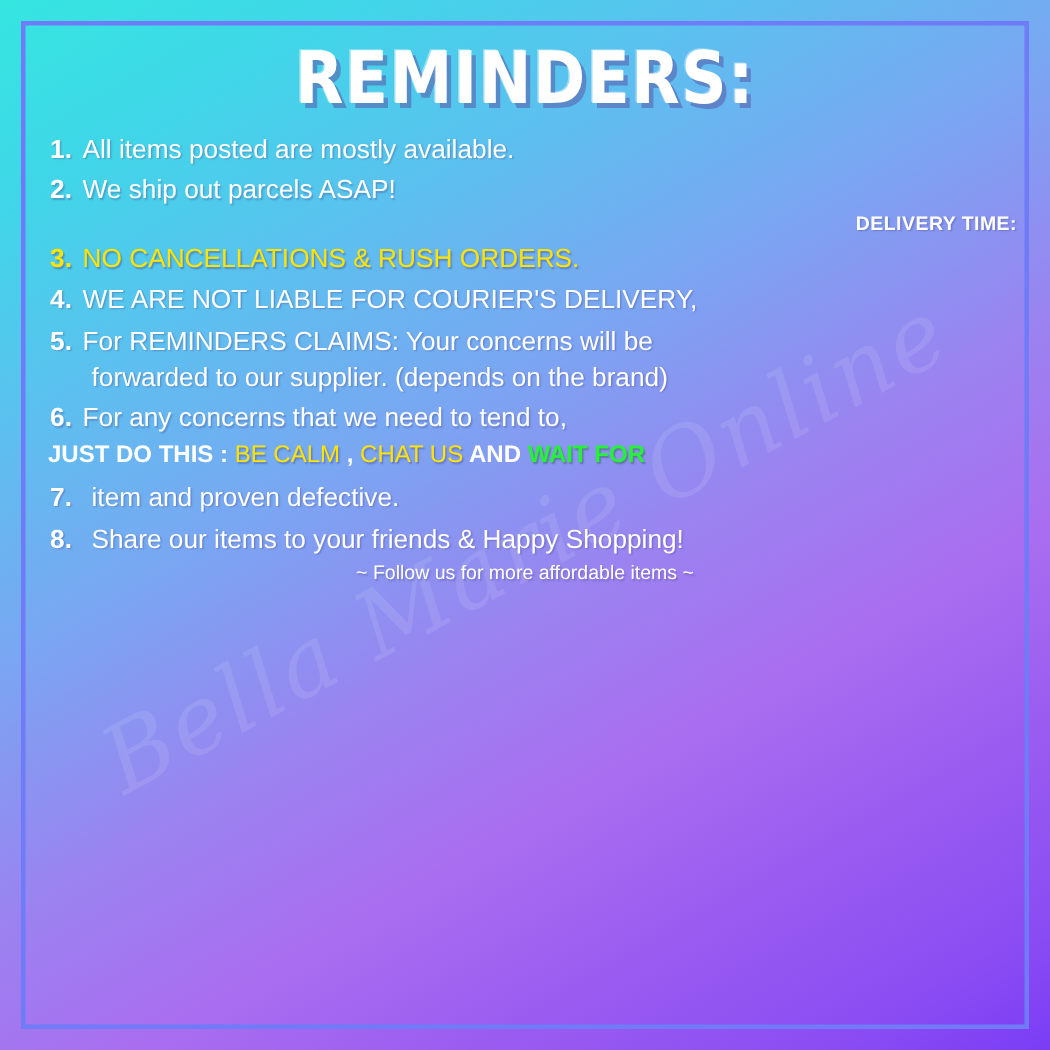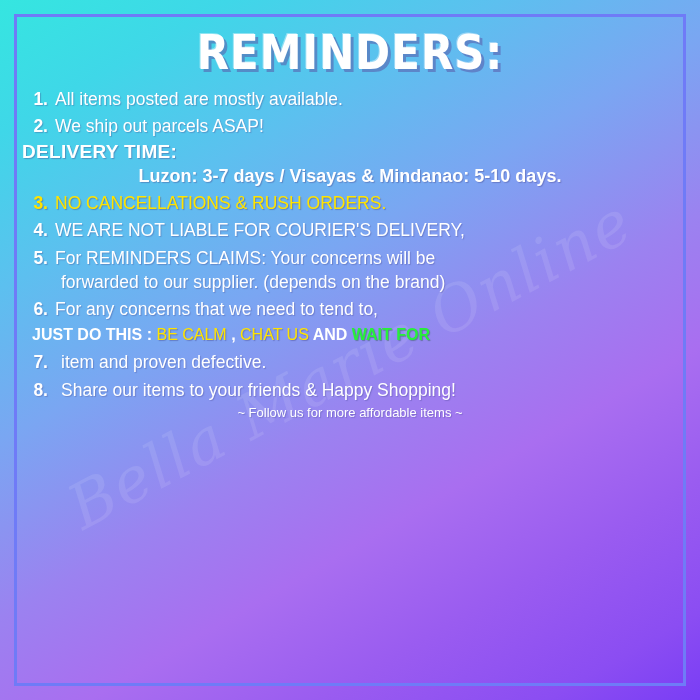--- a/index.html
+++ b/index.html
@@ -113,23 +113,23 @@
     text-shadow: 1px 1px 1px rgba(40,90,60,0.45);
   }
   .white-bold {
     color: #ffffff;
     font-weight: bold;
   }
   .delivery-block {
     margin: 2px 0 4px 0;
   }
   .delivery-title {
-    text-align: left;
-    font-weight: bold;
-    font-size: 19px;
+    text-align: right;
+    font-weight: bold;
+    font-size: 13px;
     color: #ffffff;
     letter-spacing: 0.3px;
     text-shadow: 1px 1px 1px rgba(70,70,140,0.4);
   }
   .delivery-detail {
     text-align: center;
     font-weight: bold;
     font-size: 18px;
     color: #ffffff;
     margin-top: 3px;
@@ -172,21 +172,20 @@
 
       <li class="item">
         <span class="num">2.</span>
         <span class="body">
           <span class="line">We ship out parcels ASAP!</span>
         </span>
       </li>
 
       <li class="delivery-block" style="display:block;">
         <div class="delivery-title">DELIVERY TIME:</div>
-        <div class="delivery-detail">Luzon: 3-7 days / Visayas &amp; Mindanao: 5-10 days.</div>
       </li>
 
       <li class="item">
         <span class="num yellow">3.</span>
         <span class="body">
           <span class="line yellow">NO CANCELLATIONS &amp; RUSH ORDERS.</span>
         </span>
       </li>
 
       <li class="item">

